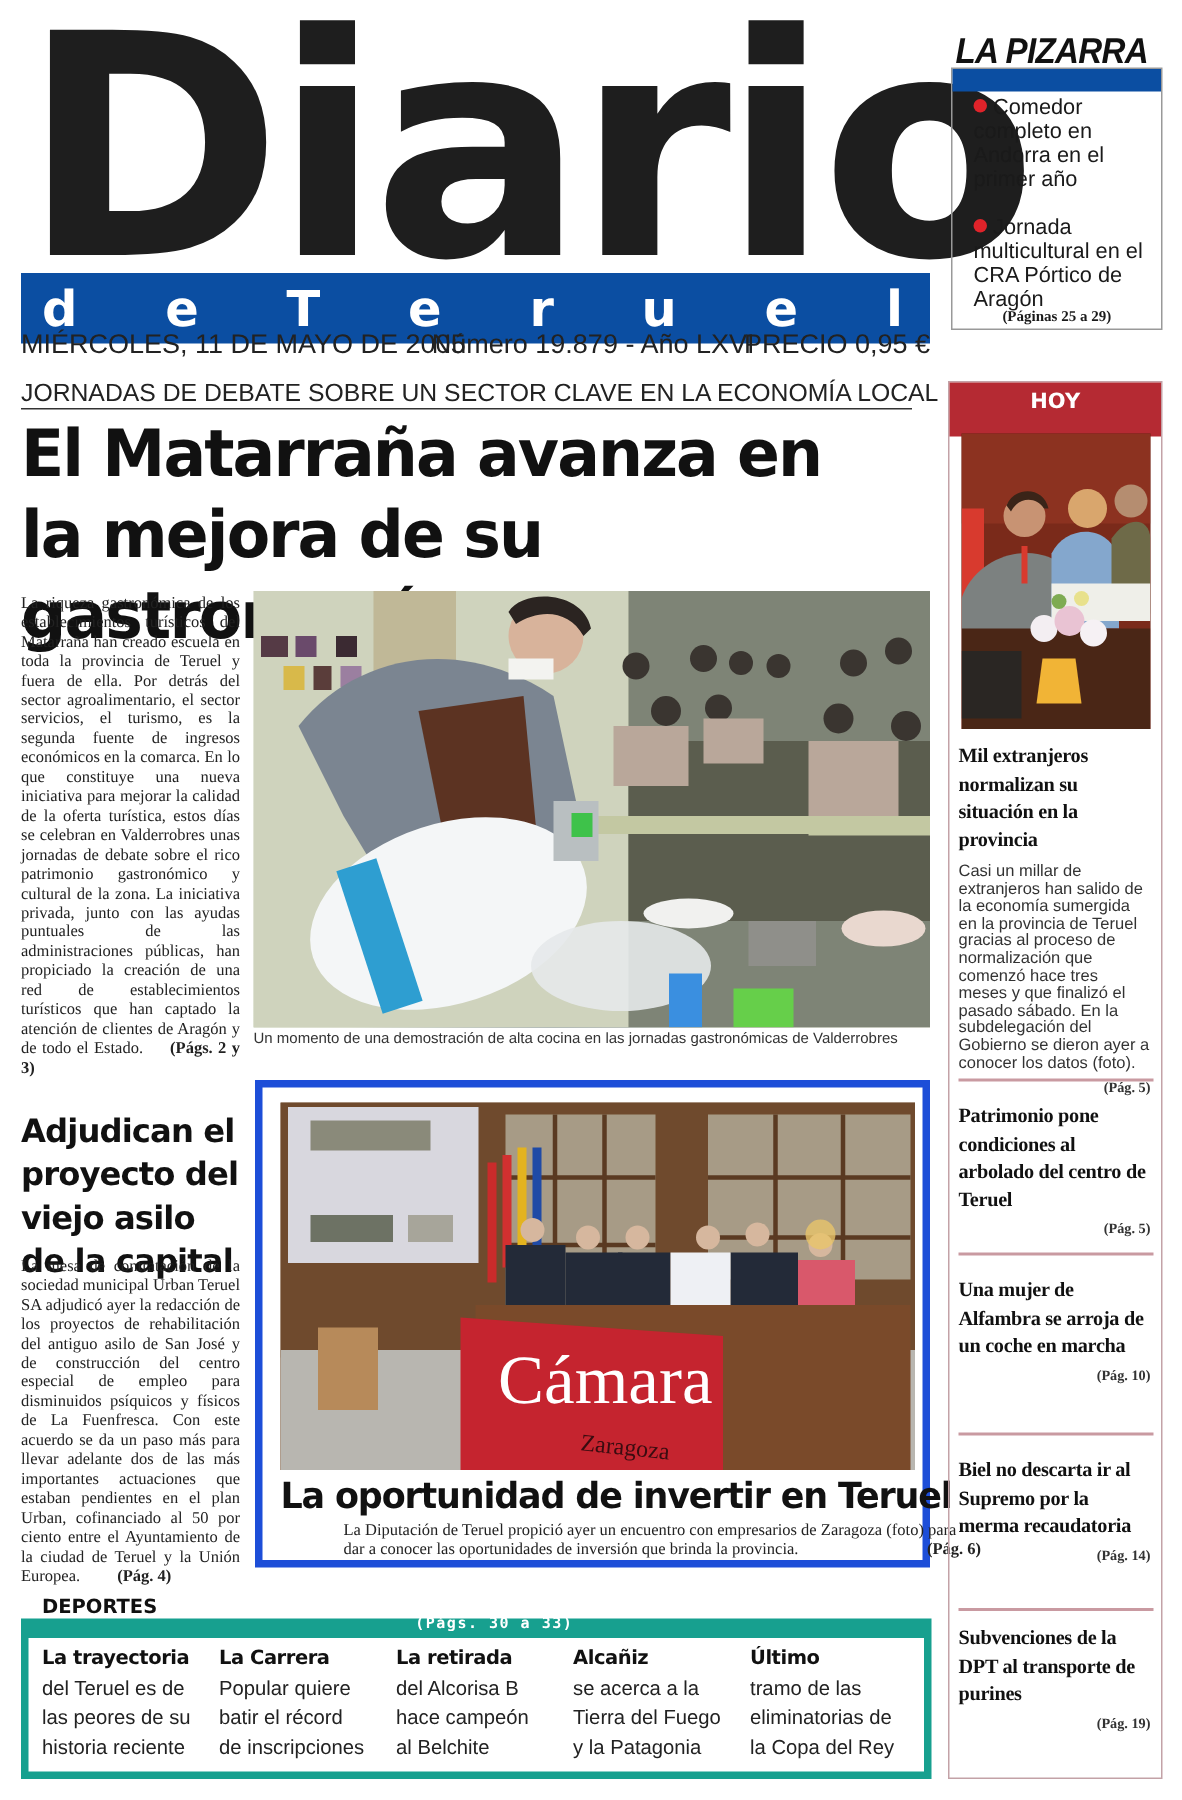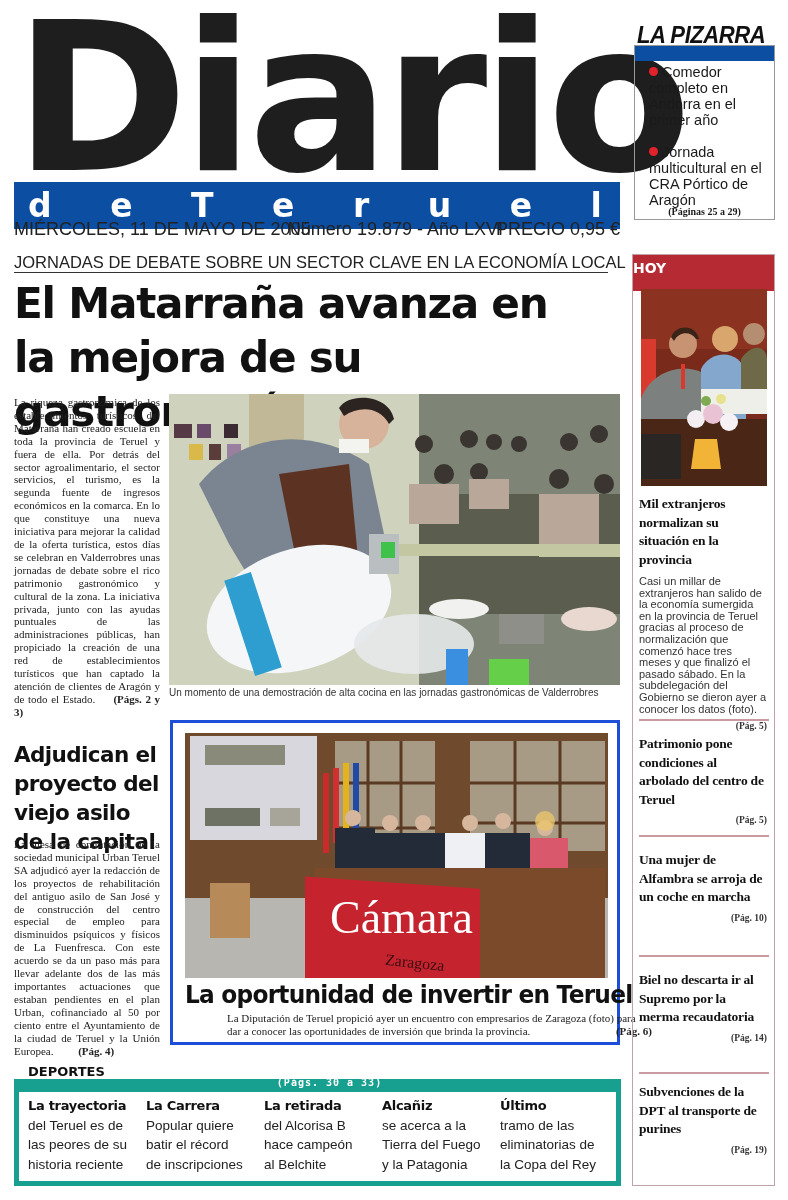--- a/index.html
+++ b/index.html
@@ -41,30 +41,30 @@
     background: linear-gradient(110deg, #d9dcc9 0%, #c4c9ad 30%, #5b6a6c 55%, #8a8f78 75%, #a7a99a 100%); }
   .caption { position: absolute; left: 169px; top: 687px; width: 460px; font-family: "Liberation Sans", sans-serif; font-size: 10px; color: #333; white-space: nowrap; }
 
   
   .story2-head { position: absolute; left: 14px; top: 716px; width: 150px; font-family: "DejaVu Sans", sans-serif;
     font-weight: bold; font-size: 21.5px; line-height: 29px; letter-spacing: -0.6px; color: #111; margin-top: 24px; }
   .story2-body { position: absolute; left: 14px; top: 838px; width: 146px; font-family: "Liberation Serif", serif;
     font-size: 11px; line-height: 12.9px; text-align: justify; color: #222; }
 
   
-  .feature { position: absolute; left: 170px; top: 720px; width: 450px; height: 325px; border: 3px solid #1d4ed8; }
+  .feature { position: absolute; left: 170px; top: 720px; width: 450px; height: 325px; border: 5px solid #1d4ed8; }
   .feature-photo { position: absolute; left: 12px; top: 10px; width: 423px; height: 245px; overflow: hidden; background: #6b4a2e; }
   .feature-head { position: absolute; left: 12px; top: 258px; width: 430px; font-family: "DejaVu Sans", sans-serif;
     font-weight: bold; font-size: 24px; letter-spacing: -0.8px; color: #111; white-space: nowrap; transform: scaleX(0.97); transform-origin: left; }
   .feature-body { position: absolute; left: 12px; top: 289px; width: 425px; font-family: "Liberation Serif", serif; font-size: 11px; line-height: 12.5px; color: #222; margin-left: 42px; }
   .feature-body .ref { position: absolute; right: 0; bottom: 0; }
 
   
   .hoy { position: absolute; left: 632px; top: 254px; width: 143px; height: 932px; border: 1px solid #c3a2a7; }
-  .hoy-bar { height: 36px; background: #b52a33; color: #fff; font-family: "DejaVu Sans", sans-serif; font-weight: bold; font-size: 14px; line-height: 26px; }
+  .hoy-bar { height: 36px; background: #b52a33; color: #fff; text-align: center; font-family: "DejaVu Sans", sans-serif; font-weight: bold; font-size: 14px; line-height: 26px; }
   .hoy-photo { position: absolute; left: 8px; top: 34px; width: 126px; height: 197px; overflow: hidden; background: #6d2216; }
   .hoy-item { position: absolute; left: 6px; width: 128px; }
   .hoy-item h3 { font-family: Liberation Serif, serif; font-weight: bold; font-size: 13.5px; line-height: 18.5px; color: #111; letter-spacing: -0.2px; }
   .hoy-item p { font-family: Liberation Sans, sans-serif; font-size: 11px; line-height: 11.6px; color: #333; margin-top: 7px; }
   .hoy-item .pg { text-align: right; font-family: "Liberation Serif", serif; font-weight: bold; font-size: 9.5px; color: #333; margin-top: 6px; }
   .hoy-sep { position: absolute; left: 6px; width: 130px; height: 1.5px; background: #c99aa1; }
 
   
   .dep-label { position: absolute; left: 28px; top: 1064px; font-family: "DejaVu Sans", sans-serif; font-weight: bold; font-size: 13px; color: #111; }
   .dep-box { position: absolute; left: 14px; top: 1079px; width: 607px; height: 107px; border: 5px solid #17a08f; border-top-width: 13px; }

